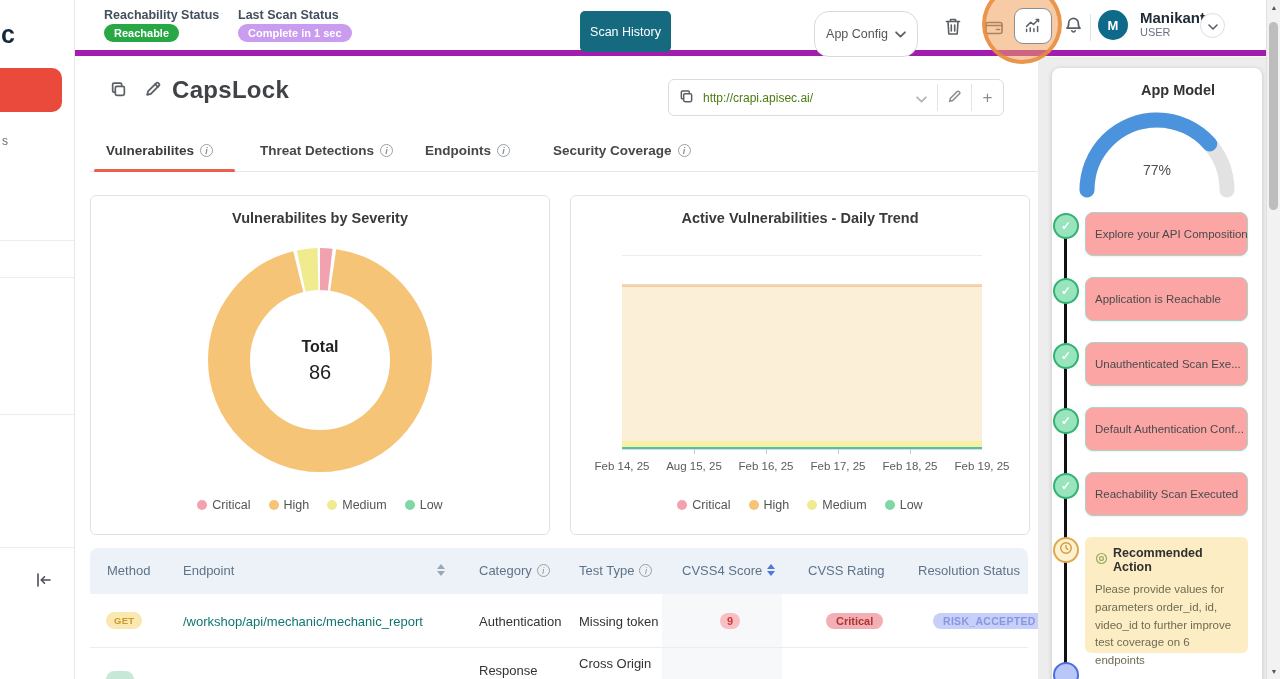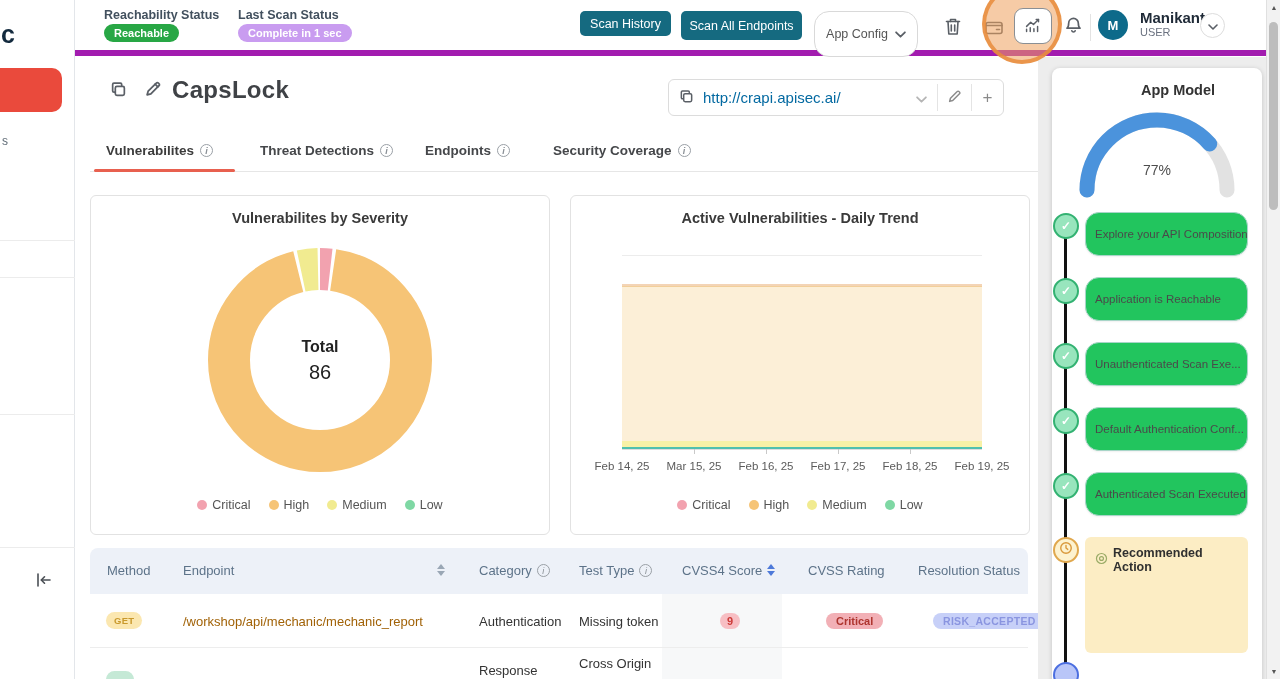--- a/index.html
+++ b/index.html
@@ -27,26 +27,26 @@
   .legend{position:absolute;display:flex;justify-content:center;gap:18px;font-size:12.5px;color:#555}
   .legend span{display:inline-flex;align-items:center;gap:5px}
   .dot{width:10px;height:10px;border-radius:50%;display:inline-block}
   .dot-critical{background:#f2a2af}.dot-high{background:#f6c476}.dot-medium{background:#f1eb90}.dot-low{background:#7fd8a4}
   
   .hlabel{display:inline-flex;align-items:center;gap:5px;font-size:13px;font-weight:normal;color:#5d7389}
   .sort{display:inline-flex;flex-direction:column;gap:2px;cursor:pointer}
   .tri-up{width:0;height:0;border-left:4px solid transparent;border-right:4px solid transparent;border-bottom:5px solid #9aa7b5}
   .tri-dn{width:0;height:0;border-left:4px solid transparent;border-right:4px solid transparent;border-top:5px solid #9aa7b5}
   .sort.blue .tri-up{border-bottom-color:#4d79d9}.sort.blue .tri-dn{border-top-color:#4d79d9}
-  .cell{position:absolute;font-size:13px;color:#a16207}
+  .cell{position:absolute;font-size:13px;color:#0f766e}
   .m-badge{position:absolute;font-size:9.5px;font-weight:bold;padding:3px 8px;border-radius:9px;letter-spacing:.3px}
   .tag{position:absolute;font-size:11px;font-weight:bold;padding:2px 10px;border-radius:9px}
   
-  .stepbox{position:absolute;left:1085px;width:163px;height:44px;background:#22c55e;border:1px solid #a8d5c8;
-    border-radius:14px;box-shadow:0 1px 2px rgba(0,0,0,.06);display:flex;align-items:center;padding:0 9px;
+  .stepbox{position:absolute;left:1085px;width:163px;height:44px;background:#fca5a5;border:1px solid #a8d5c8;
+    border-radius:8px;box-shadow:0 1px 2px rgba(0,0,0,.06);display:flex;align-items:center;padding:0 9px;
     font-size:11.5px;color:#4a4a4a;white-space:nowrap;overflow:hidden}
   .node{position:absolute;left:1053px;width:26px;height:26px;border-radius:50%;display:flex;align-items:center;
     justify-content:center}
   .node.green{border:2px solid #33b272;background:#98e5bd;color:#fff;font-size:12px;font-weight:bold}
   .gridline{position:absolute;left:0;right:0;height:1px;background:#ececec}
   .ytick{position:absolute;right:8px;width:48px;text-align:right;font-size:11.5px;color:#6b6b6b;height:12px;line-height:12px}
   .xlab{position:absolute;width:80px;text-align:center;font-size:11.5px;color:#5b5b5b;top:0}
 </style>
 </head>
 <body>
@@ -71,22 +71,21 @@
       </span>
     </button>
   </div>
 
   <div class="abs" style="left:75px;top:0;width:1205px;height:56px;background:#fff;border-bottom:6px solid #a21caf;z-index:2">
     <div class="abs statlabel" style="left:29px;top:8px">Reachability Status</div>
     <span class="abs pill" style="left:29px;top:24px;background:#28a745">Reachable</span>
     <div class="abs statlabel" style="left:163px;top:8px">Last Scan Status</div>
     <span class="abs pill" style="left:163px;top:24px;background:#c99cf0">Complete in 1 sec</span>
 
-    <button class="tealbtn abs" style="left:505px;top:11px;width:91px;height:25px">Scan History</button>
-    <button class="tealbtn abs" style="left:606px;top:11px;width:121px;height:29px">Scan All Endpoints</button>
+    <button class="tealbtn abs" style="left:505px;top:11px;width:91px;height:41px">Scan History</button>
     <button class="ghostbtn abs" style="left:739px;top:11px;width:104px;height:46px">
       <span>App Config</span>
       <span><svg width="11" height="7" viewBox="0 0 10 6" class="ic">
             <path d="M1 1l4 4 4-4"></path>
           </svg></span>
     </button>
 
     <button class="iconbtn abs" style="left:868px;top:16px">
       <span>
         <svg width="20" height="22" viewBox="0 0 20 22" class="ic">
@@ -164,21 +163,21 @@
   <div class="abs" style="left:668px;top:79px;width:336px;height:37px;border:1px solid #dcdcdc;border-radius:6px;background:#fff;display:flex;align-items:stretch">
     <button class="iconbtn" style="width:34px;display:flex;align-items:center;justify-content:center">
       <span>
         <svg width="15" height="15" viewBox="0 0 16 16" class="ic">
             <rect x="5" y="5" width="8.5" height="8.5" rx="1.5"></rect>
             <path d="M11 4V3.2A1.2 1.2 0 0 0 9.8 2H3.7A1.2 1.2 0 0 0 2.5 3.2v6.1A1.2 1.2 0 0 0 3.7 10.5H4.5"></path>
           </svg>
       </span>
     </button>
     <div style="flex:1;display:flex;align-items:center;justify-content:space-between;padding-right:10px;cursor:pointer">
-      <span style="font-size:15px;color:#0369a1">http://crapi.apisec.ai/</span>
+      <span style="font-size:12px;color:#4d7c0f">http://crapi.apisec.ai/</span>
       <span><svg width="11" height="7" viewBox="0 0 10 6" class="ic" style="stroke:#b5b5b5">
             <path d="M1 1l4 4 4-4"></path>
           </svg></span>
     </div>
     <div style="width:1px;background:#e4e4e4;margin:4px 0"></div>
     <button class="iconbtn" style="width:33px;display:flex;align-items:center;justify-content:center">
       <span>
         <svg width="15" height="15" viewBox="0 0 16 16" class="ic" style="stroke:#8a8a8a">
             <path d="M2.8 13.2l.9-3.3L10.9 2.7a1.3 1.3 0 0 1 1.9 0l.5.5a1.3 1.3 0 0 1 0 1.9L6.1 12.3l-3.3.9z"></path>
           </svg>
@@ -255,21 +254,21 @@
     <div class="abs" style="left: 0px; right: 0px; bottom: 0px; background: rgb(247, 241, 166); height: 7.76px;"></div>
     <div class="abs" style="left:0;right:0;bottom:0;height:2px;background:#4fc0ae"></div>
     <div class="abs" style="left:72px;bottom:-5px;width:1px;height:5px;background:#c9c9c9"></div>
     <div class="abs" style="left:144px;bottom:-5px;width:1px;height:5px;background:#c9c9c9"></div>
     <div class="abs" style="left:216px;bottom:-5px;width:1px;height:5px;background:#c9c9c9"></div>
     <div class="abs" style="left:288px;bottom:-5px;width:1px;height:5px;background:#c9c9c9"></div>
   </div>
 
   <div class="abs" style="left:582px;top:460px;width:480px;height:16px">
     <span class="xlab" style="left:0">Feb 14, 25</span>
-    <span class="xlab" style="left:72px">Mar 15, 25</span>
+    <span class="xlab" style="left:72px">Aug 15, 25</span>
     <span class="xlab" style="left:144px">Feb 16, 25</span>
     <span class="xlab" style="left:216px">Feb 17, 25</span>
     <span class="xlab" style="left:288px">Feb 18, 25</span>
     <span class="xlab" style="left:360px">Feb 19, 25</span>
   </div>
   <div class="legend" style="left:570px;top:498px;width:460px">
     <span>
         <i class="dot dot-critical"></i>
         <span>Critical</span>
       </span>
@@ -376,41 +375,42 @@
       <span>✓</span>
     </div>
   <div class="stepbox" style="top:407px">
       <span>Default Authentication Conf...</span>
     </div>
 
   <div class="node green" style="top:473px">
       <span>✓</span>
     </div>
   <div class="stepbox" style="top:472px">
-      <span>Authenticated Scan Executed</span>
+      <span>Reachability Scan Executed</span>
     </div>
 
   <div class="node" style="top:537px;border:2px solid #e0a84e;background:#fdf2cf">
     <span>
       <svg width="14" height="14" viewBox="0 0 16 16" fill="none" stroke="#d9993c" stroke-width="1.6" stroke-linecap="round">
           <circle cx="8" cy="8" r="6"></circle>
           <path d="M8 5v3l2 1.6"></path>
         </svg>
     </span>
   </div>
   <div class="abs" style="left:1085px;top:537px;width:163px;height:116px;background:#fcedc4;border-radius:6px;padding:9px 10px">
     <div style="display:flex;align-items:center;gap:5px">
       <span>
         <svg width="13" height="13" viewBox="0 0 14 14" fill="none" stroke="#9aab66" stroke-width="1.3">
             <circle cx="7" cy="7" r="5.4"></circle>
             <circle cx="7" cy="7" r="2.1"></circle>
           </svg>
       </span>
       <span style="font-size:12.5px;font-weight:bold;color:#303030">Recommended Action</span>
     </div>
+    <div style="margin-top:7px;font-size:11.5px;line-height:1.55;color:#6f6b52">Please provide values for parameters order_id, id, video_id to further improve test coverage on 6 endpoints</div>
   </div>
 
   <div class="node" style="top:662px;border:2px solid #4c6fe0;background:#b9c6f8"></div>
 
   <div class="abs" style="left:1266px;top:0;width:14px;height:679px;background:#f2f2f2;border-left:1px solid #e0e0e0;z-index:5">
     <div style="position:absolute;left:0;top:4px;width:14px;text-align:center;font-size:7px;color:#555">▲</div>
     <div style="position:absolute;left:2px;top:22px;width:9px;height:188px;background:#bdbdbd;border-radius:5px"></div>
     <div style="position:absolute;left:0;bottom:4px;width:14px;text-align:center;font-size:7px;color:#555">▼</div>
   </div>
 </div>

